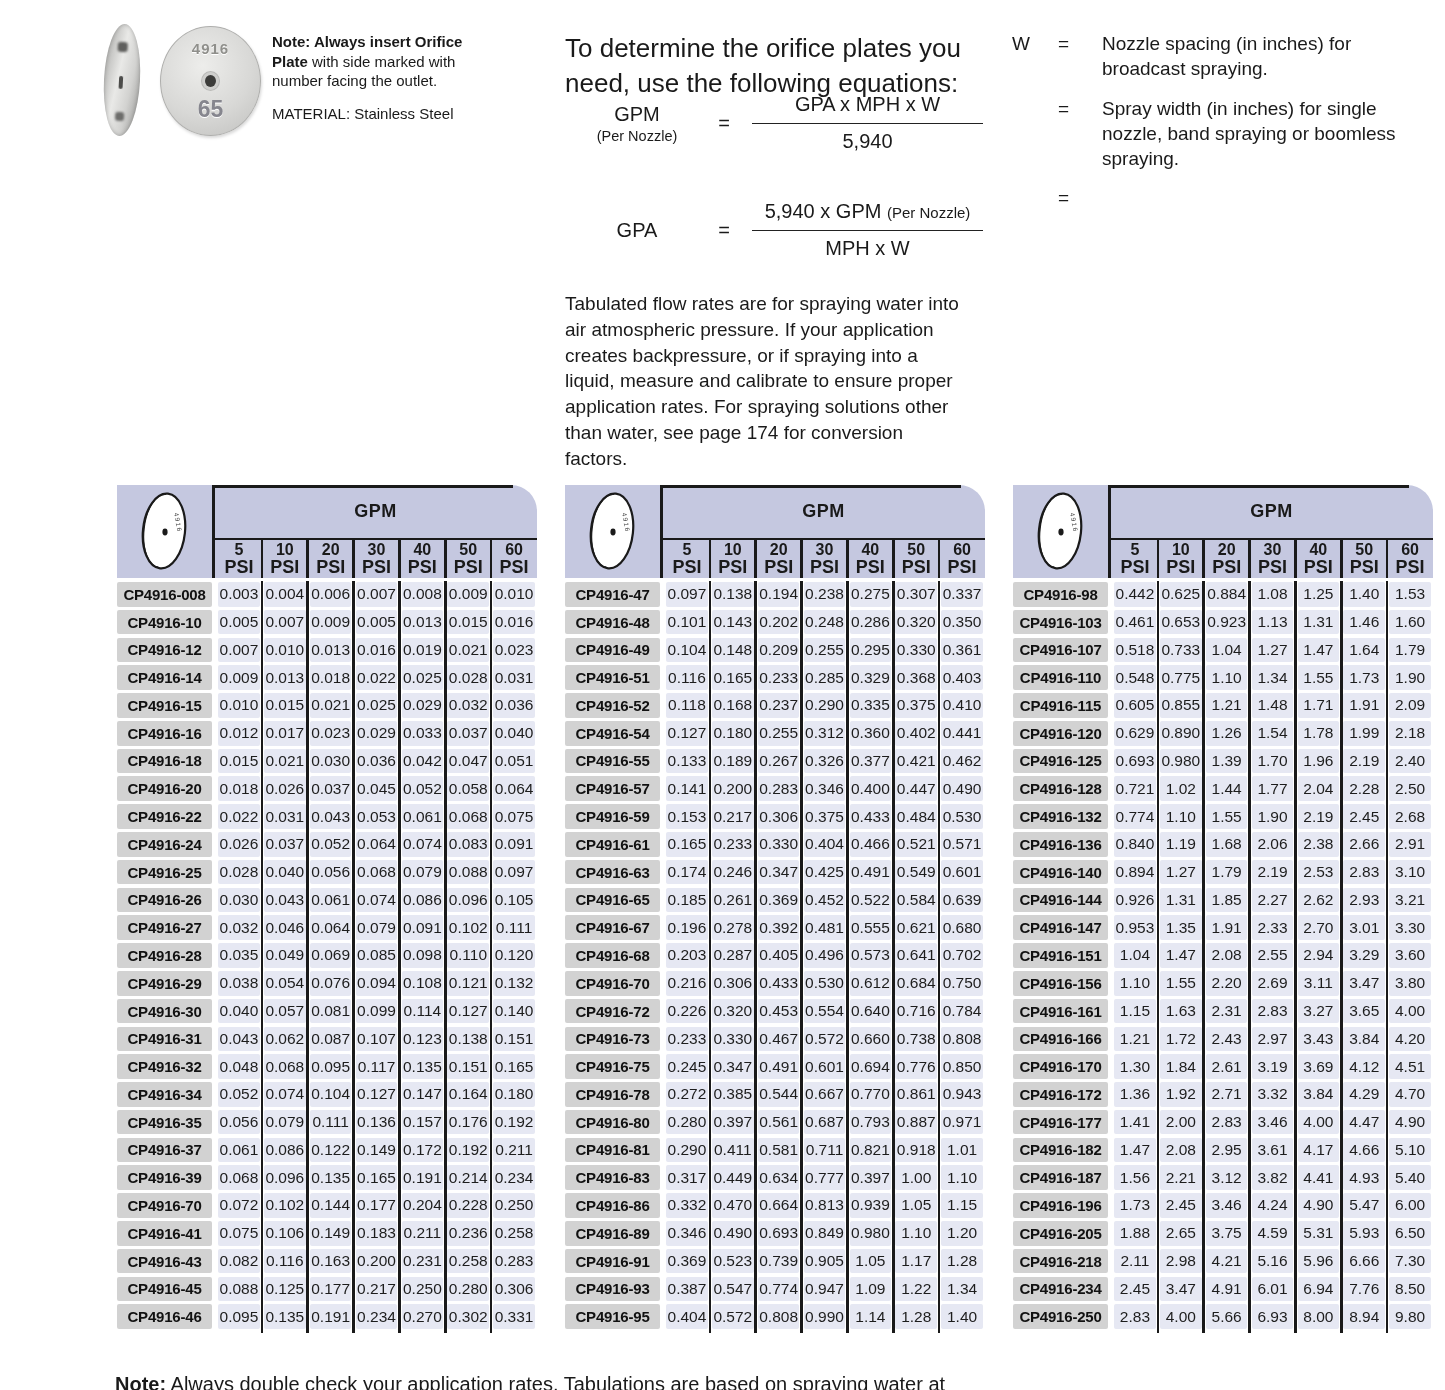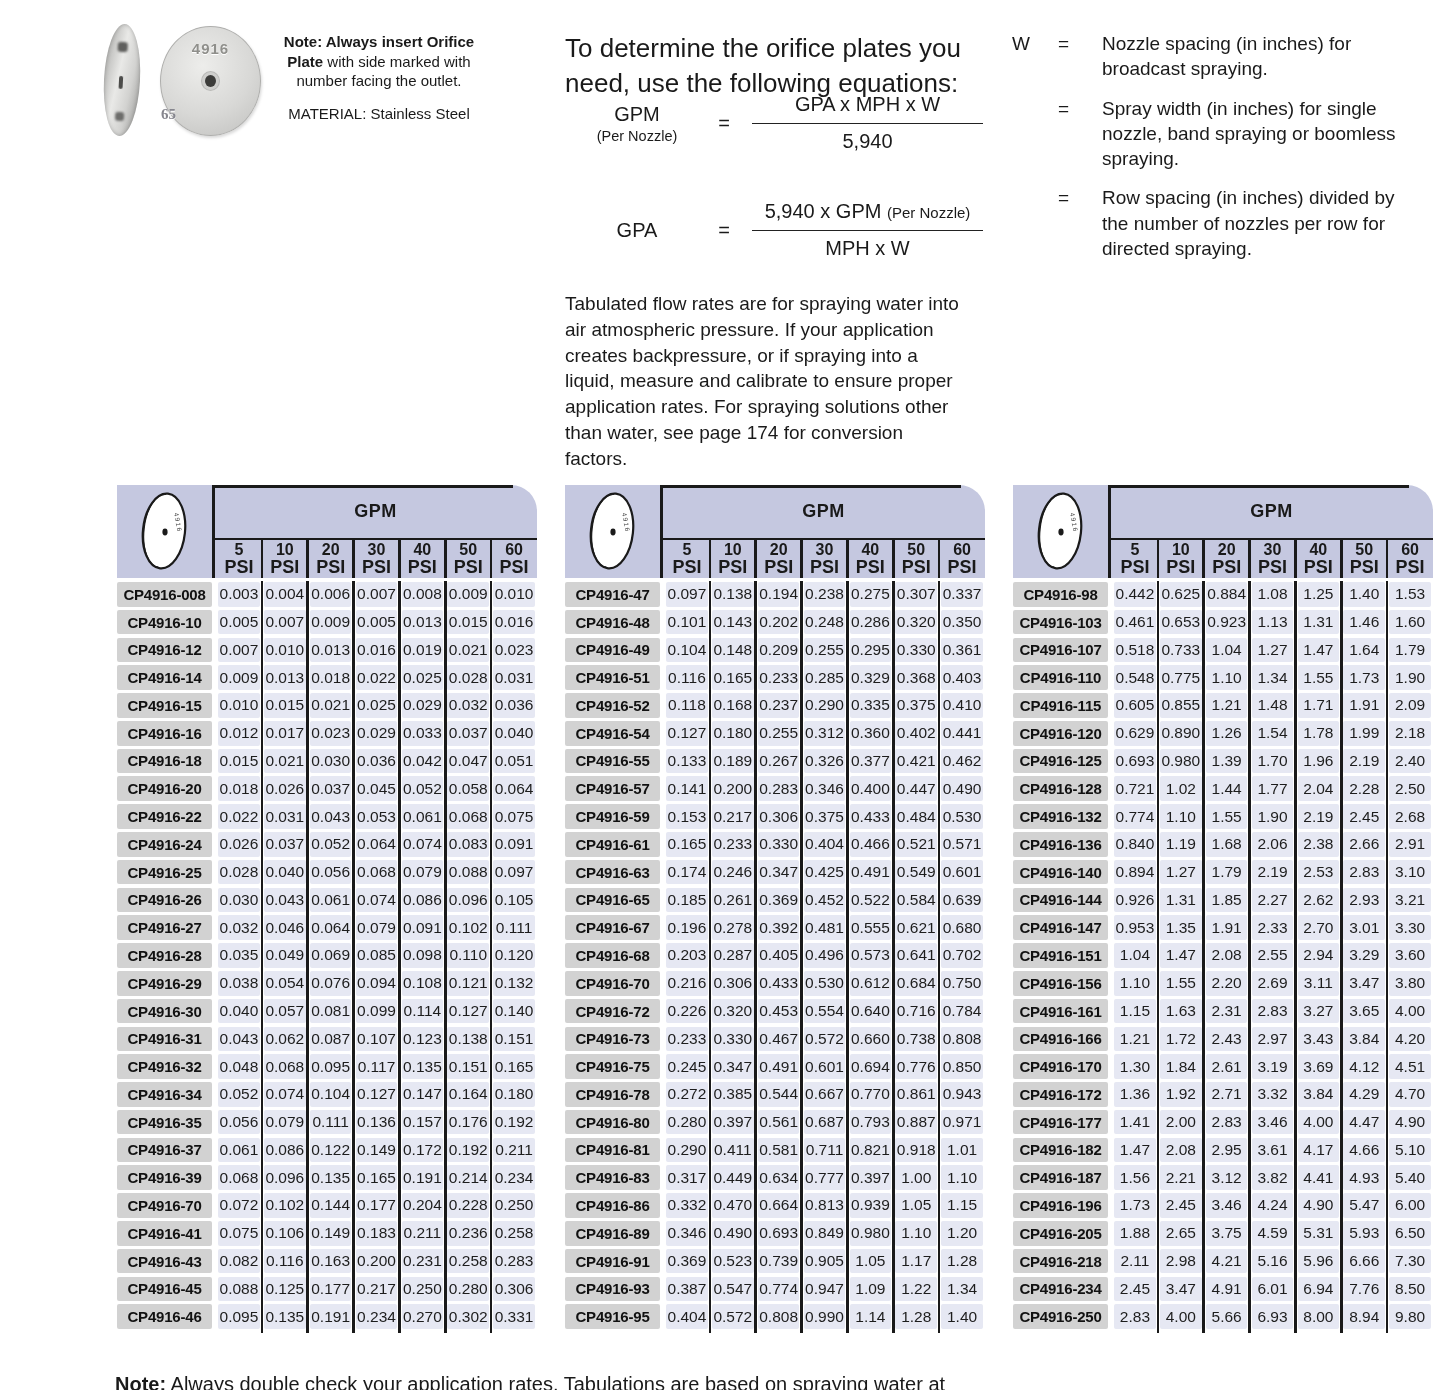--- a/index.html
+++ b/index.html
@@ -15,25 +15,25 @@
   .side-plate .m1{position:absolute;left:12px;top:18px;width:10px;height:10px;border-radius:3px;background:#5f5f5d;filter:blur(1px);}
   .side-plate .m2{position:absolute;left:15px;top:52px;width:4px;height:13px;border-radius:2px;background:#4c4c4a;filter:blur(.5px);}
   .side-plate .m3{position:absolute;left:13px;top:88px;width:9px;height:9px;border-radius:3px;background:#6d6d6b;filter:blur(1px);}
   .front-plate{position:absolute;left:62px;top:12px;width:99px;height:108px;border-radius:50%;
     background:radial-gradient(circle at 42% 36%,#ededeb 0%,#d8d8d6 55%,#bfbfbd 100%);
     border:1px solid #aeaeac;box-shadow:1px 2px 3px rgba(0,0,0,.15);}
   .front-plate .stamp-top{position:absolute;left:0;right:0;top:13px;text-align:center;
     font-weight:bold;font-size:15px;color:#8f8f8b;letter-spacing:1px;text-shadow:0 1px 0 #fff;filter:blur(.4px);}
   .front-plate .hole{position:absolute;left:50%;top:50%;width:11px;height:12px;margin:-6px 0 0 -5.5px;border-radius:50%;
     background:#3c3c3a;box-shadow:0 0 0 3px #cfcfcd,0 0 0 4px #b9b9b7;}
-  .front-plate .stamp-bottom{position:absolute;left:0;right:0;bottom:12px;text-align:left;
-    font-weight:bold;font-size:15px;color:#86868e;text-shadow:0 1px 0 #fff;filter:blur(.4px);font-family:Liberation Serif, serif;}
+  .front-plate .stamp-bottom{position:absolute;left:0;right:0;bottom:12px;text-align:center;
+    font-weight:bold;font-size:23px;color:#86868e;text-shadow:0 1px 0 #fff;filter:blur(.4px);}
 
   
-  .note-block{position:absolute;left:272px;top:32px;width:214px;font-size:15px;line-height:1.3;text-align:center;}
+  .note-block{position:absolute;left:272px;top:32px;width:214px;font-size:15px;line-height:1.3;}
   .note-block .material{margin-top:13px;}
   .note-block p{margin:0;}
 
   
   .intro{position:absolute;left:565px;top:31px;width:436px;font-size:26px;line-height:1.34;}
   .eq{position:absolute;left:578px;width:405px;display:flex;align-items:center;}
   .eq1{top:93px;}
   .eq2{top:200px;}
   .eq .lhs{width:118px;text-align:center;font-size:20px;}
   .eq .lhs-sub{font-size:14.5px;margin-top:2px;}
@@ -129,21 +129,20 @@
 
   <div class="wdefs">
     <div>W</div>
     <div>=</div>
     <div>Nozzle spacing (in inches) for broadcast spraying.</div>
     <div></div>
     <div>=</div>
     <div>Spray width (in inches) for single nozzle, band spraying or boomless spraying.</div>
     <div></div>
     <div>=</div>
-    <div>Row spacing (in inches) divided by the number of nozzles per row for directed spraying.</div>
   </div>
 
   <div class="gpm-table t1">
     <div class="thead">
       <div class="icon-cell">
         <svg class="plate-svg" viewBox="0 0 95 93">
           <g transform="rotate(6 47 46)">
             <ellipse cx="47" cy="46" rx="21" ry="37.5" fill="#ffffff" stroke="#1a1a1a" stroke-width="2.2"></ellipse>
             <path d="M 45 9.5 A 18 36.5 0 0 0 45 82.5" fill="none" stroke="#1a1a1a" stroke-width="1.1"></path>
           </g>

